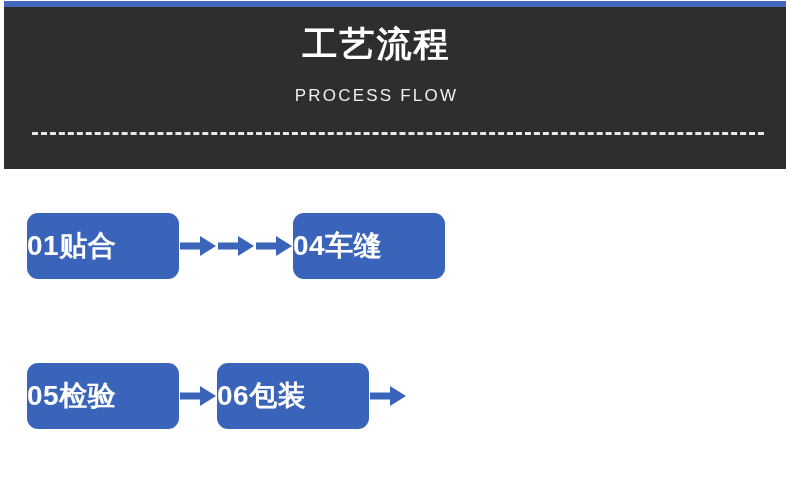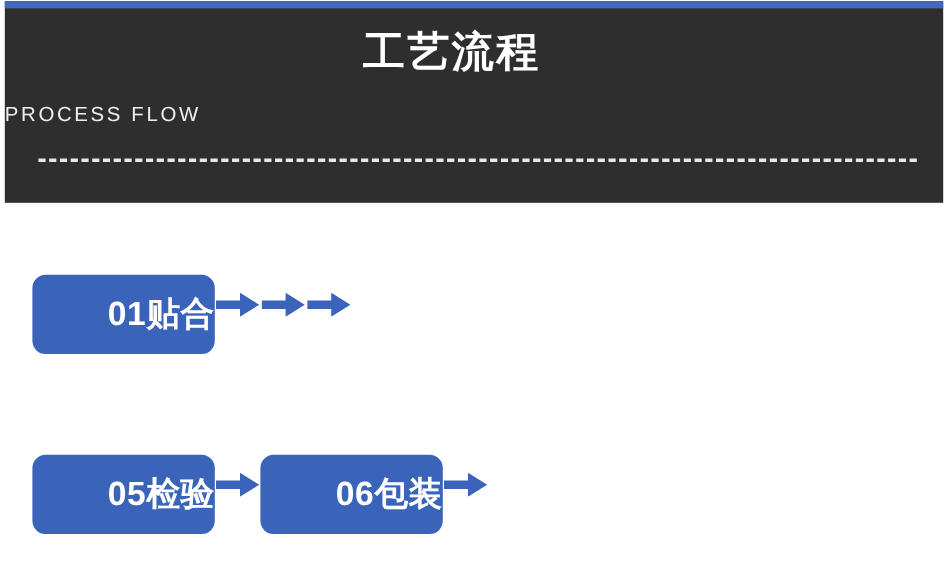--- a/index.html
+++ b/index.html
@@ -52,21 +52,21 @@
     font-weight: bold;
     letter-spacing: 2px;
     line-height: 1;
     white-space: nowrap;
   }
   .title-en {
     position: absolute;
     left: 0;
     top: 80px;
     width: 745px;
-    text-align: left;
+    text-align: center;
     color: #efefef;
     font-size: 17px;
     font-weight: 400;
     letter-spacing: 2.2px;
     line-height: 1;
     white-space: nowrap;
   }
   .divider-dashed {
     position: absolute;
     left: 28px;
@@ -94,23 +94,22 @@
   .flow-row.row-1 { top: 44px; }
   .flow-row.row-2 { top: 194px; }
 
   .step-box {
     width: 152px;
     height: 66px;
     background: #3a63ba;
     border-radius: 11px;
     display: flex;
     align-items: center;
-    justify-content: flex-end;
+    justify-content: flex-start;
     box-sizing: border-box;
-    margin-top: 16px;
   }
   .step-label {
     color: #ffffff;
     font-size: 28px;
     font-weight: bold;
     letter-spacing: 0.5px;
     line-height: 1;
     white-space: nowrap;
   }
 
@@ -150,20 +149,23 @@
     <div class="arrow">
       <svg width="36" height="20" viewBox="0 0 36 20" xmlns="http://www.w3.org/2000/svg">
         <path d="M0 6.5 H20 V0 L36 10 L20 20 V13.5 H0 Z" fill="#3a63ba"></path>
       </svg>
     </div>
     <div class="arrow">
       <svg width="36" height="20" viewBox="0 0 36 20" xmlns="http://www.w3.org/2000/svg">
         <path d="M0 6.5 H20 V0 L36 10 L20 20 V13.5 H0 Z" fill="#3a63ba"></path>
       </svg>
     </div>
+    <div class="step-box">
+      <span class="step-label">04车缝</span>
+    </div>
   </div>
 
   <div class="flow-row row-2">
     <div class="step-box">
       <span class="step-label">05检验</span>
     </div>
     <div class="arrow">
       <svg width="36" height="20" viewBox="0 0 36 20" xmlns="http://www.w3.org/2000/svg">
         <path d="M0 6.5 H20 V0 L36 10 L20 20 V13.5 H0 Z" fill="#3a63ba"></path>
       </svg>

